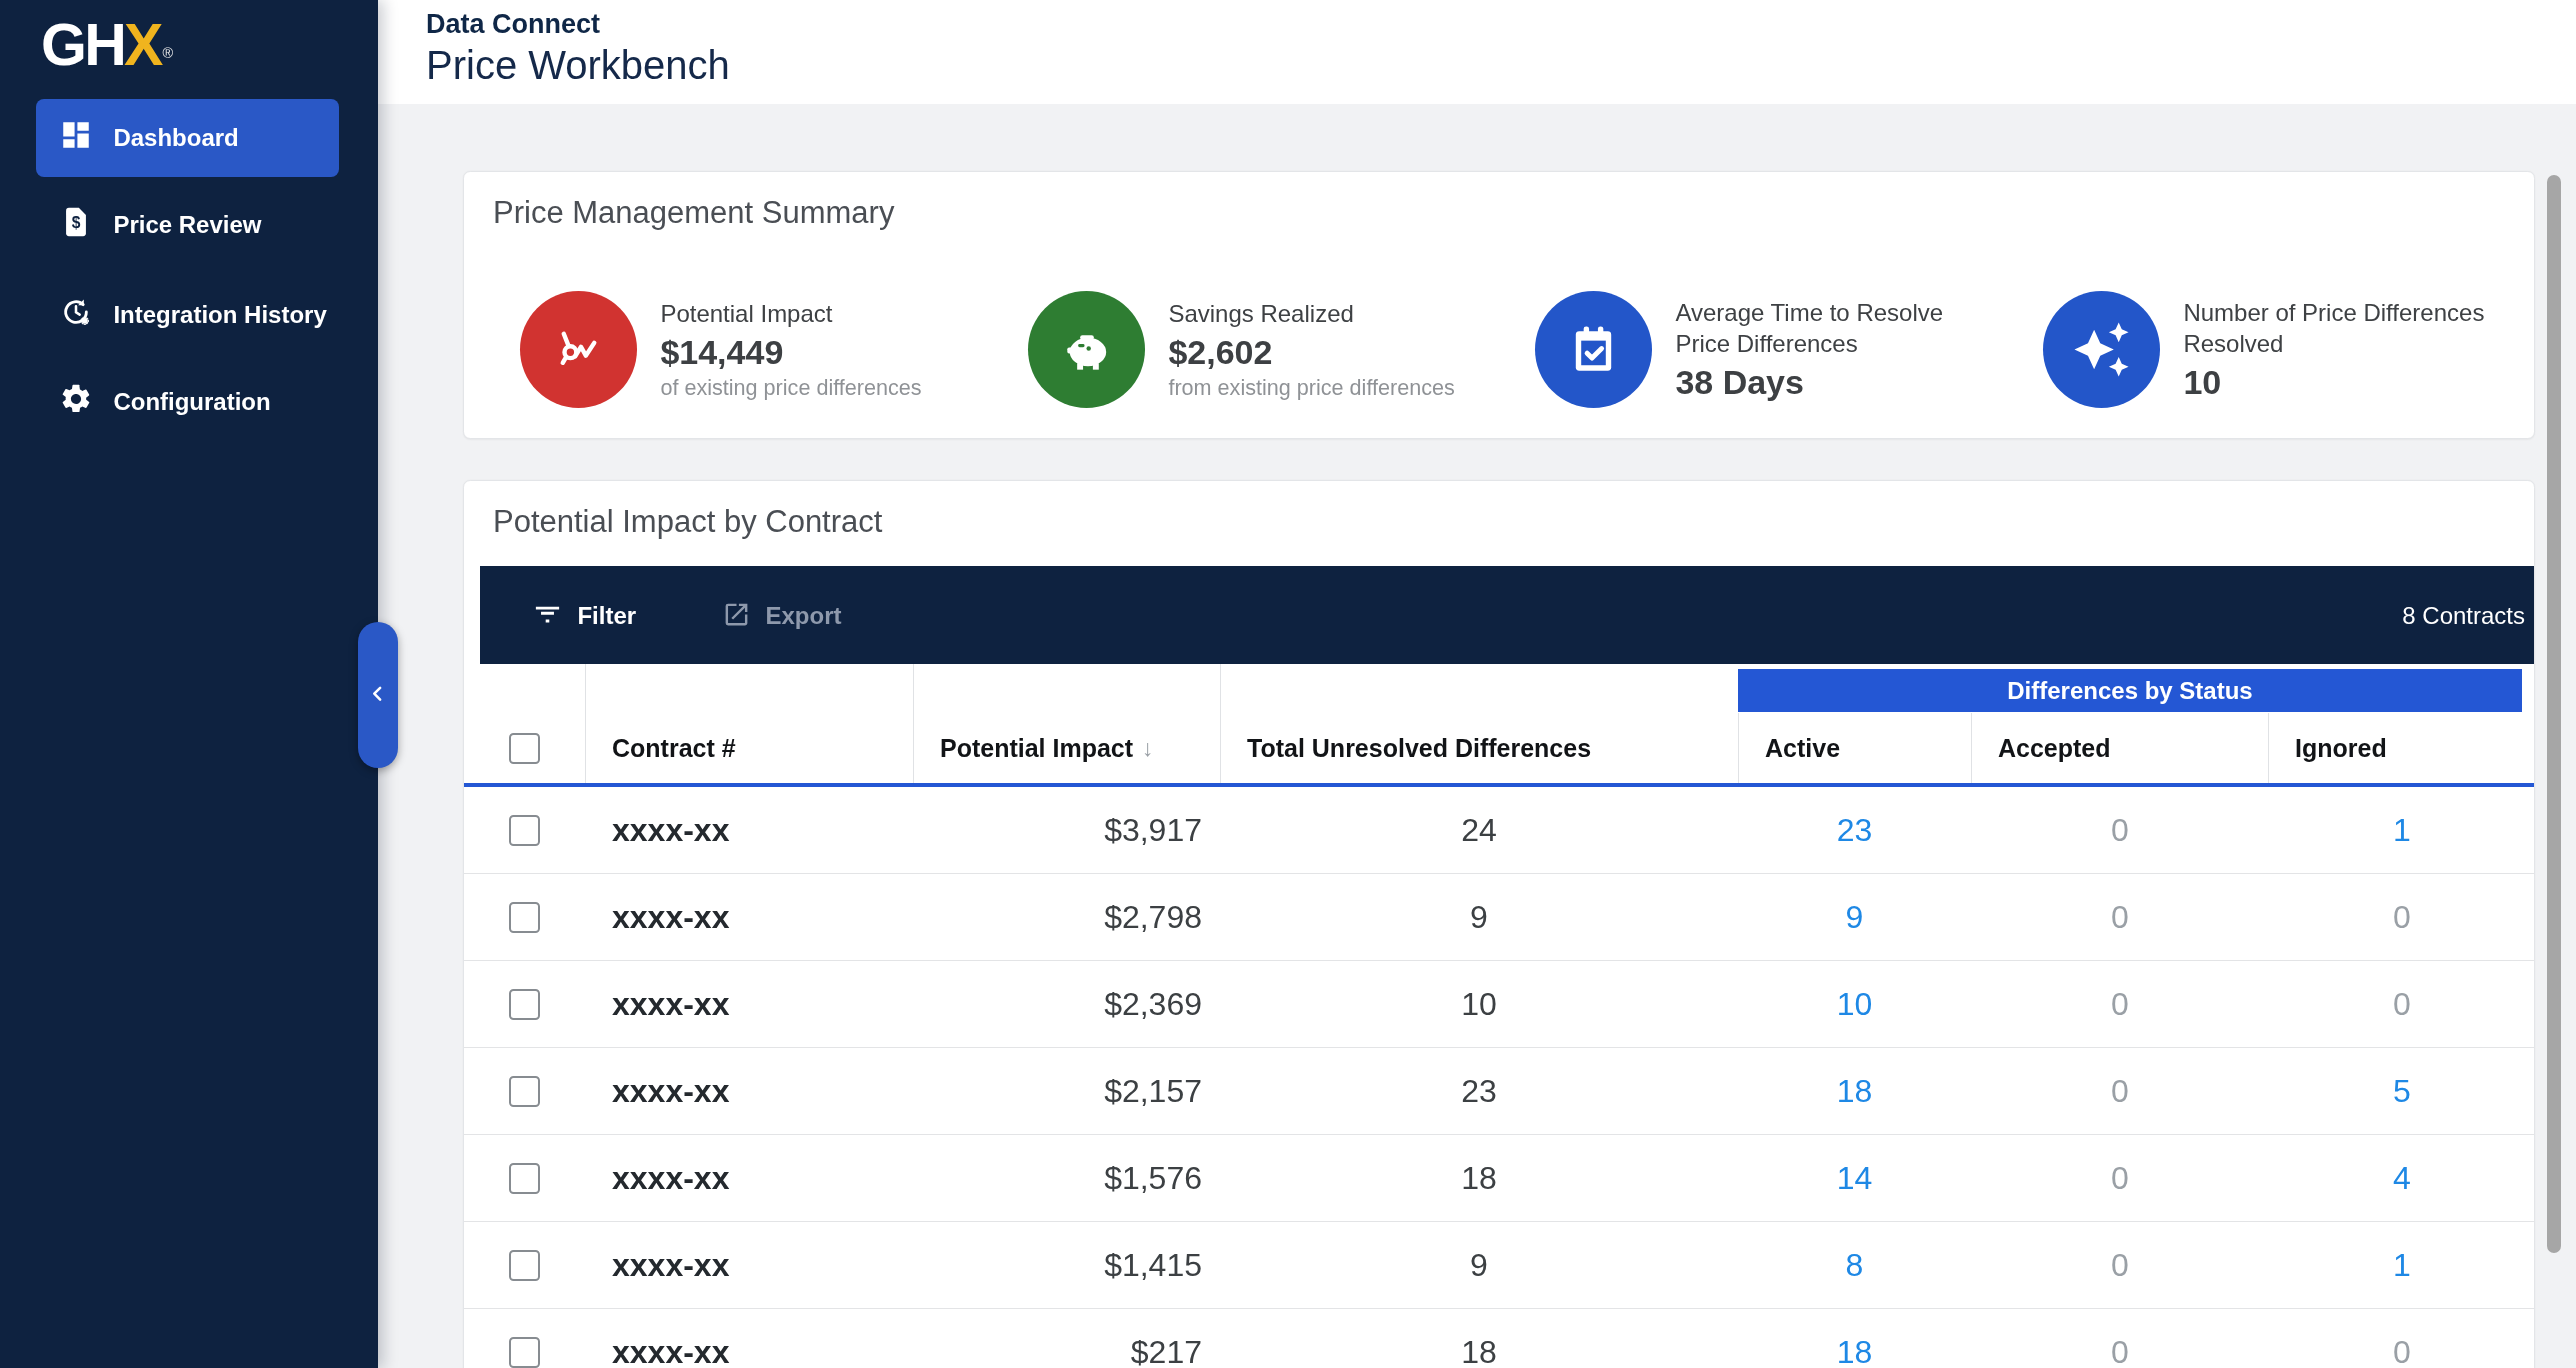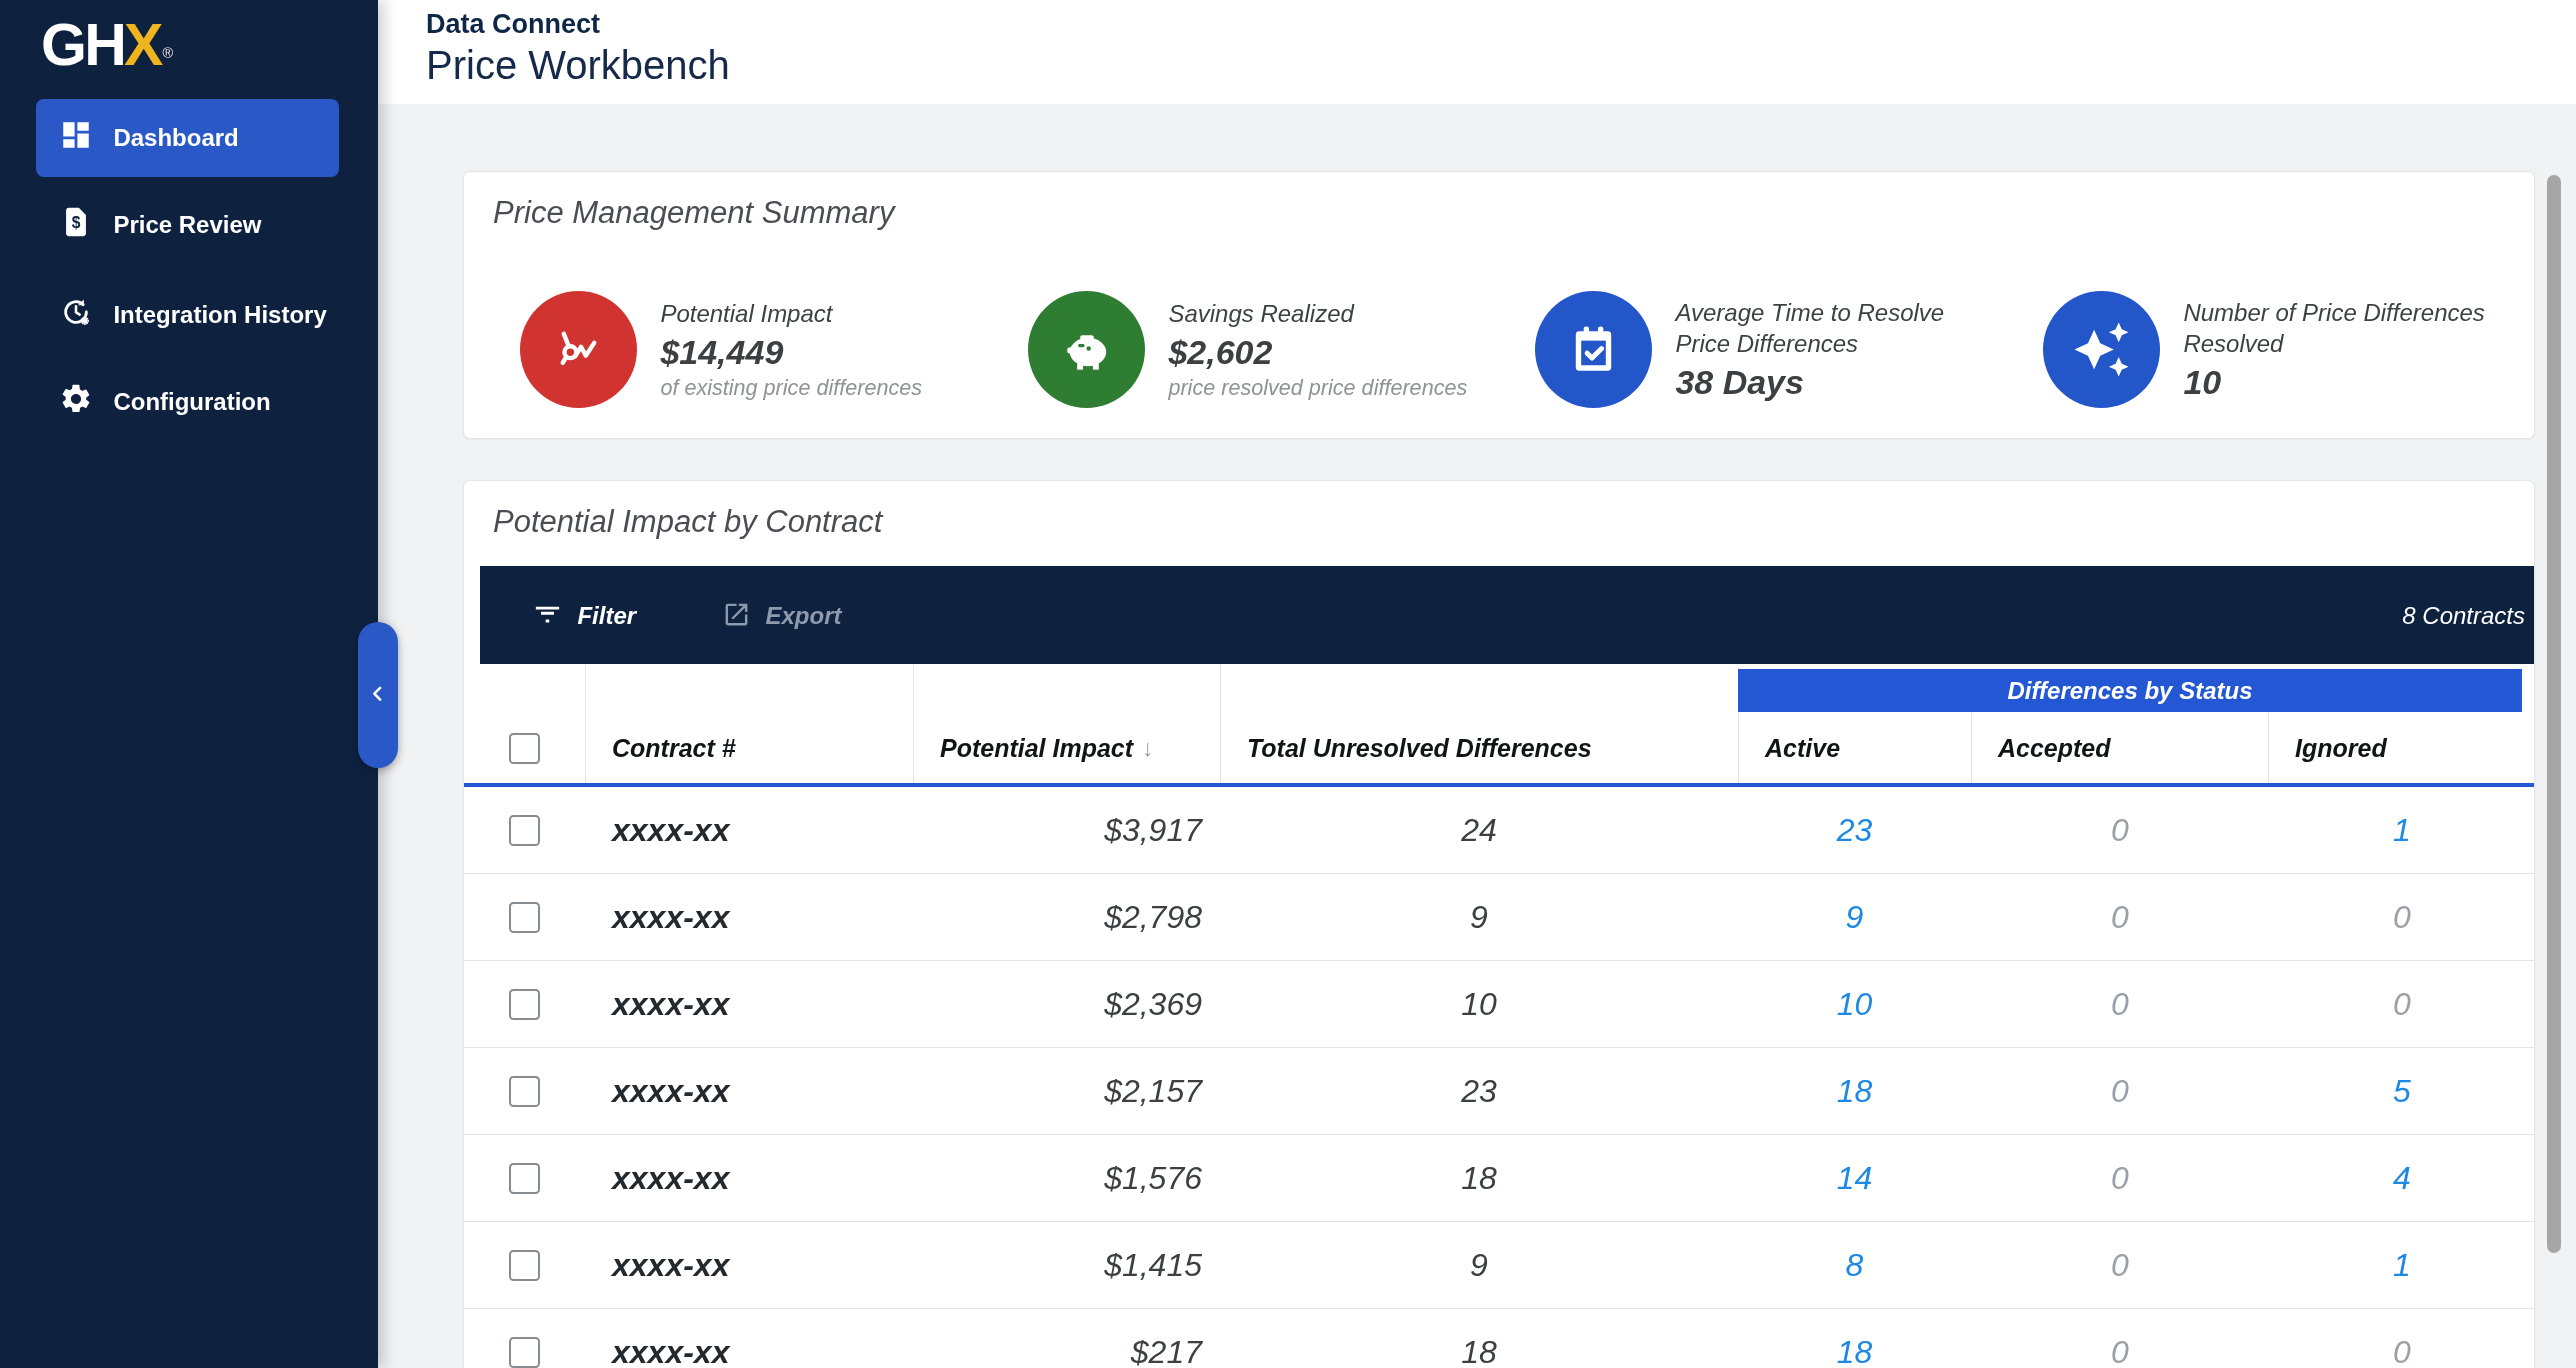--- a/index.html
+++ b/index.html
@@ -20,21 +20,21 @@
   .nav-item{position:absolute;left:36px;width:303px;height:58px;display:flex;align-items:center;
             gap:20px;padding-left:23.4px;box-sizing:border-box;color:#ffffff;font-size:24px;font-weight:700;cursor:pointer;}
   .nav-item.active{height:78px;background:#2a58c6;border-radius:8px;}
   .nav-item svg{flex:0 0 auto;}
   .collapse-pill{position:absolute;left:358px;top:622px;width:40px;height:146px;border-radius:20px;
                  background:#2a58c6;z-index:6;display:flex;align-items:center;justify-content:center;
                  box-shadow:0 2.7px 9px rgba(0,0,0,.35);cursor:pointer;}
 
   
   .card{position:absolute;background:#ffffff;border:0.9px solid #e3e5e8;border-radius:7.2px;
-        box-shadow:0 0.9px 1.8px rgba(0,0,0,.05);box-sizing:border-box;font-style:italic;}
+        box-shadow:0 0.9px 1.8px rgba(0,0,0,.05);box-sizing:border-box;}
   .summary-card{left:463px;top:171px;width:2072px;height:268px;}
   .card-title{position:absolute;left:29px;top:23.4px;font-size:31px;color:#4a4e54;}
 
   .kpi{position:absolute;top:118px;height:119px;display:flex;align-items:center;gap:23.4px;}
   .kpi-circle{width:117px;height:117px;border-radius:50%;display:flex;align-items:center;justify-content:center;flex:0 0 auto;}
   .kpi-circle.red{background:#d13330;}
   .kpi-circle.green{background:#2e7d32;}
   .kpi-circle.blue{background:#2356c9;}
   .kpi-text{display:flex;flex-direction:column;justify-content:center;gap:3.6px;}
   .kpi-label{font-size:24px;color:#3e4144;line-height:31px;}
@@ -183,21 +183,21 @@
           <rect x="4.2" y="11.2" width="2.8" height="2.4" rx="0.7" fill="#fff"></rect>
           <rect x="8.2" y="17.6" width="2.4" height="2.6" fill="#fff"></rect>
           <rect x="14.6" y="17.6" width="2.4" height="2.6" fill="#fff"></rect>
           <rect x="8.6" y="9.8" width="2.6" height="1.3" rx="0.6" fill="#2e7d32"></rect>
           <circle cx="12.9" cy="11.6" r="0.9" fill="#2e7d32"></circle>
         </svg>
       </div>
       <div class="kpi-text">
         <div class="kpi-label">Savings Realized</div>
         <div class="kpi-value">$2,602</div>
-        <div class="kpi-sub">price resolved price differences</div>
+        <div class="kpi-sub">from existing price differences</div>
       </div>
     </div>
 
     <div class="kpi" style="left:1071px;">
       <div class="kpi-circle blue">
         <svg width="59" height="59" viewBox="0 0 24 24" fill="none">
           <rect x="8" y="2.6" width="2.2" height="3.6" rx="1" fill="#fff"></rect>
           <rect x="13.8" y="2.6" width="2.2" height="3.6" rx="1" fill="#fff"></rect>
           <rect x="4.8" y="4.6" width="14.4" height="16" rx="1.4" fill="#fff"></rect>
           <rect x="7" y="8.4" width="10" height="10" fill="#2356c9"></rect>

